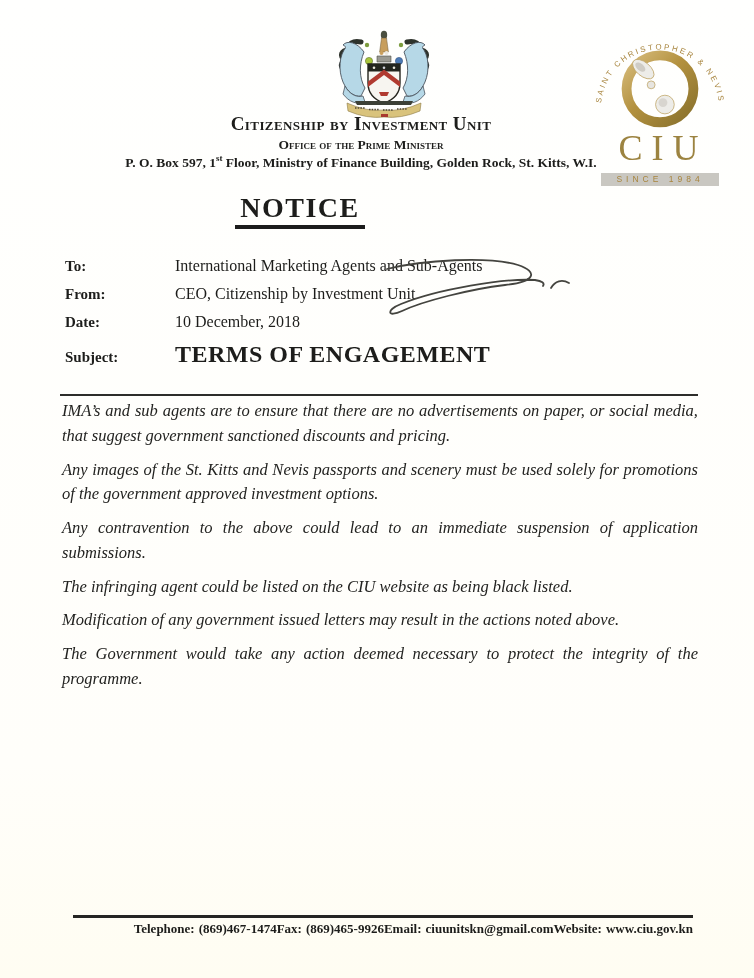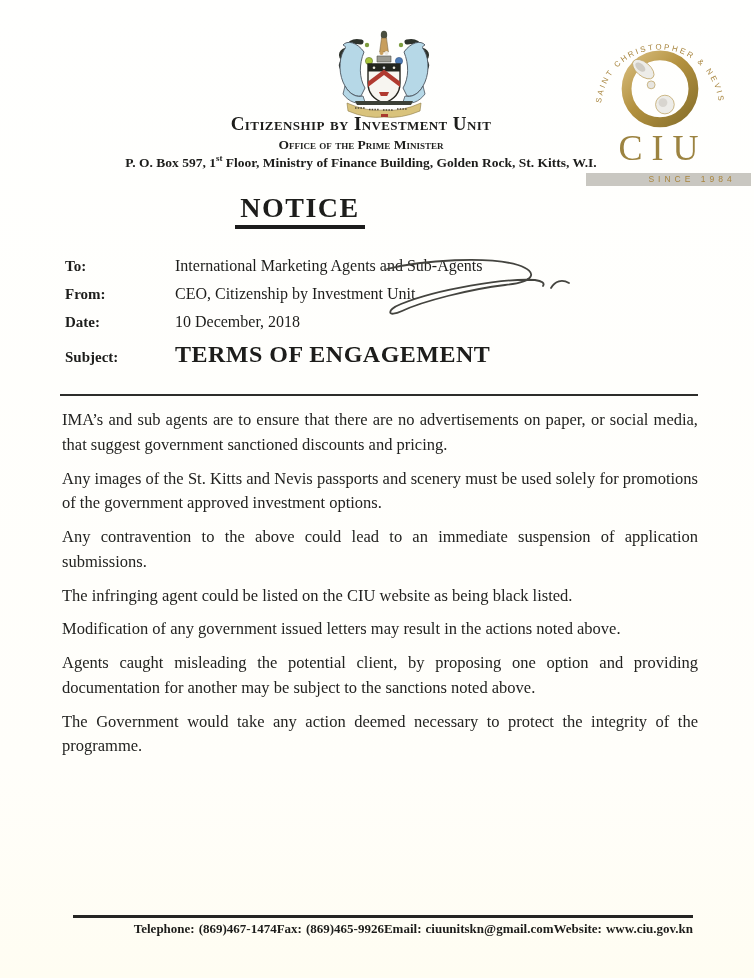--- a/index.html
+++ b/index.html
@@ -24,39 +24,38 @@
   .ciu-logo{position:absolute;left:586px;top:18px;width:148px;text-align:center;}
   .ciu-logo svg{display:block;margin:0 auto;}
   .ciu-acronym{
     font-family:"Liberation Serif",serif;font-size:36px;line-height:40px;
     color:#9c8340;letter-spacing:9px;margin:-8px 0 0 6px;font-weight:400;
   }
   .ciu-since{
     margin:5px auto 16px;width:118px;height:13px;line-height:13px;
     background:#c9c7c1;color:#a8853e;font-size:8.5px;letter-spacing:4px;
     font-family:"Liberation Sans",sans-serif;
-    padding-left:47px;
   }
   
   .notice-wrap{position:absolute;top:192px;left:0;width:600px;text-align:center;}
   .notice-title{
     display:inline-block;font-size:28px;font-weight:bold;letter-spacing:1.5px;
     border-bottom:4px solid #1c1c1c;padding:0 5px 1px;
   }
   
   .memo{position:absolute;top:257px;left:65px;width:560px;}
   .memo-row{display:grid;grid-template-columns:110px 1fr;margin-bottom:10px;align-items:baseline;}
   .memo-label{font-weight:bold;font-size:15px;}
   .memo-value{font-size:16px;}
   .memo-row.subject{margin-top:2px;}
   .memo-row.subject .memo-value{font-size:24px;font-weight:bold;letter-spacing:.5px;}
   .signature{position:absolute;left:383px;top:252px;width:200px;height:72px;}
   
   .divider{position:absolute;top:394px;left:60px;width:638px;border-top:2px solid #2d2d2b;}
-  .content{position:absolute;top:408px;left:62px;width:636px;}
+  .content{position:absolute;top:399px;left:62px;width:636px;font-style:italic;}
   .content p{
     margin:0 0 9px 0;font-size:16.5px;line-height:1.5;
     text-align:justify;color:#232321;
   }
   
   .footer{
     position:absolute;top:915px;left:73px;width:620px;
     border-top:3px solid #252523;padding-top:3px;
     display:flex;justify-content:flex-end;
     font-weight:bold;font-size:13px;
@@ -158,21 +157,20 @@
   </svg>
 
   <div class="divider"></div>
 
   <main class="content">
     <p>IMA’s and sub agents are to ensure that there are no advertisements on paper, or social media, that suggest government sanctioned discounts and pricing.</p>
     <p>Any images of the St. Kitts and Nevis passports and scenery must be used solely for promotions of the government approved investment options.</p>
     <p>Any contravention to the above could lead to an immediate suspension of application submissions.</p>
     <p>The infringing agent could be listed on the CIU website as being black listed.</p>
     <p>Modification of any government issued letters may result in the actions noted above.</p>
-    <p>Agents caught misleading the potential client, by proposing one option and providing documentation for another may be subject to the sanctions noted above.</p>
     <p>The Government would take any action deemed necessary to protect the integrity of the programme.</p>
   </main>
 
   <footer class="footer">
     <div class="footer-item">
       <span class="lbl">Telephone:</span><span>(869)467-1474</span>
     </div>
     <div class="footer-item">
       <span class="lbl">Fax:</span><span>(869)465-9926</span>
     </div>

